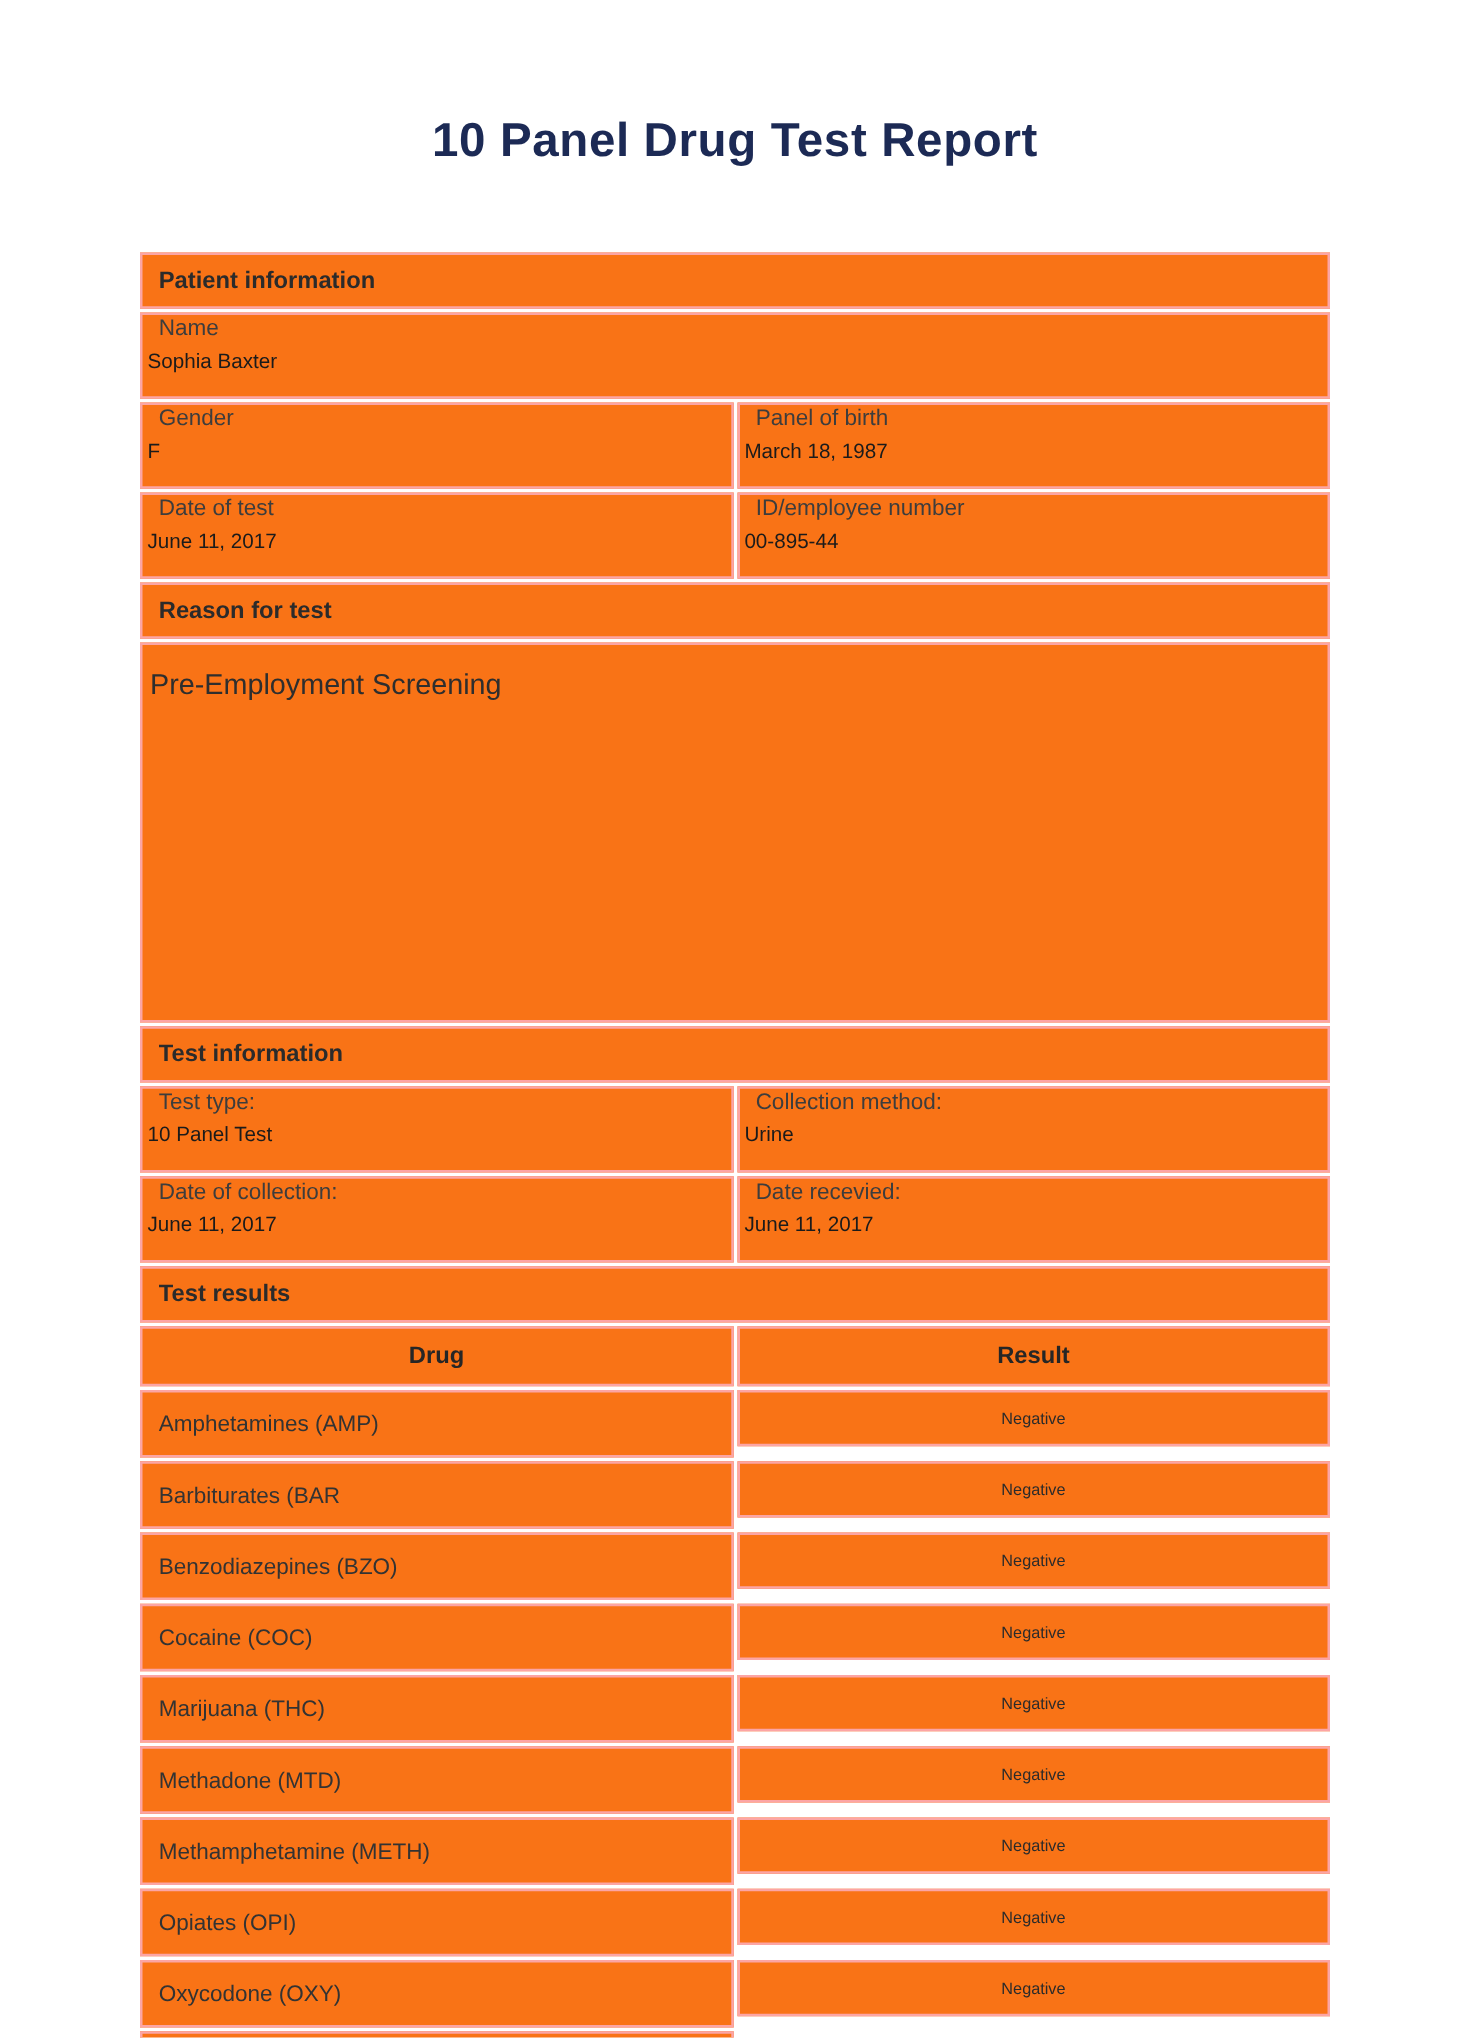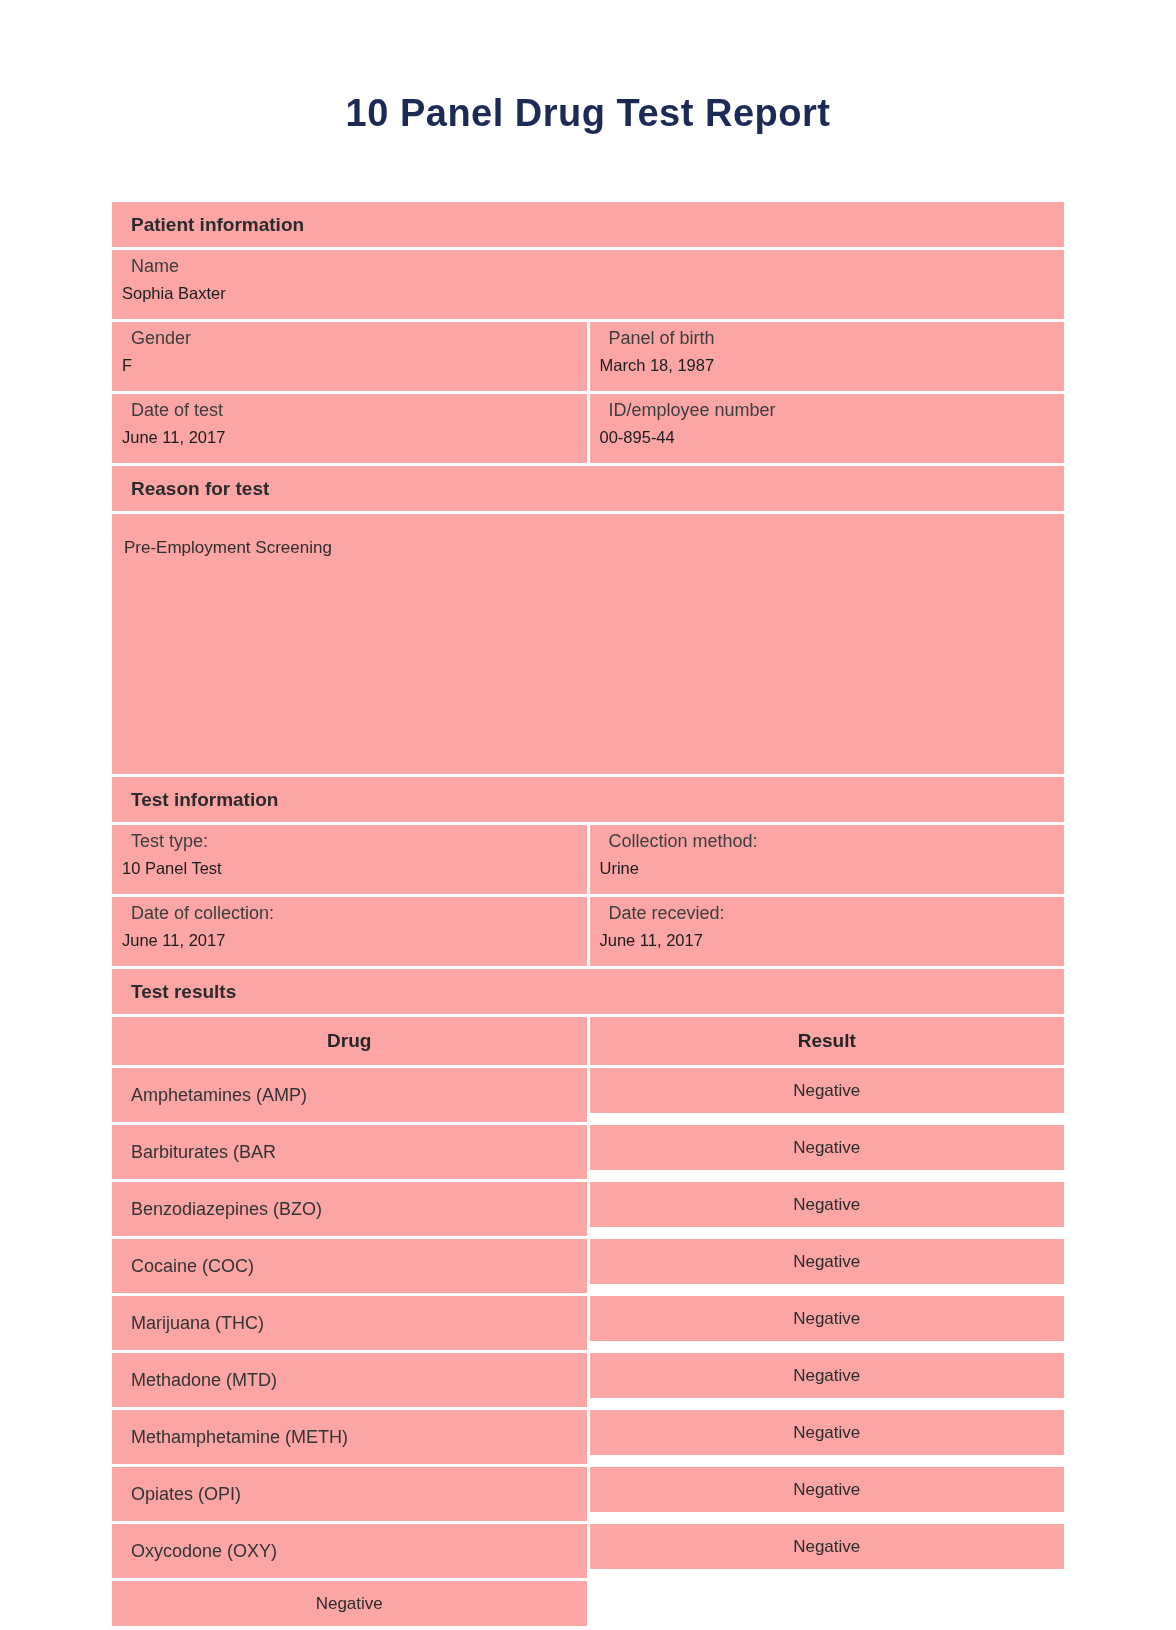--- a/index.html
+++ b/index.html
@@ -23,22 +23,22 @@
     position: absolute;
     left: 112px;
     top: 202px;
     width: 952px;
     display: grid;
     grid-template-columns: 1fr 1fr;
     gap: 3px;
     background: #ffffff;
   }
   .cell {
-    border: 6px solid #fca5a5;
-    background: #fca5a5;
+    border: 2px solid #fca5a5;
+    background: #f97316;
   }
   .span2 { grid-column: 1 / -1; }
   .section-heading {
     height: 45px;
     display: flex;
     align-items: center;
     padding-left: 13px;
     font-size: 19px;
     font-weight: bold;
     color: #2b2b2b;
@@ -53,23 +53,23 @@
     color: #3d3d3d;
   }
   .info-value {
     display: block;
     padding-left: 4px;
     margin-top: 7px;
     font-size: 16.5px;
     color: #1b1b1b;
   }
   .reason-cell {
-    height: 260px;
+    height: 304px;
     padding: 18px 6px;
-    font-size: 17px;
+    font-size: 23px;
     color: #2e2e2e;
   }
   .results-colhead {
     height: 48px;
     display: flex;
     align-items: center;
     justify-content: center;
     font-size: 19px;
     font-weight: bold;
     color: #262626;
@@ -80,21 +80,21 @@
     align-items: center;
     padding-left: 13px;
     font-size: 18px;
     color: #333333;
   }
   .result-cell {
     height: 45px;
     display: flex;
     align-items: center;
     justify-content: center;
-    font-size: 17px;
+    font-size: 13px;
     color: #2b2b2b;
   }
 </style>
 </head>
 <body>
 
 <h1 class="page-title">10 Panel Drug Test Report</h1>
 
 <div class="report-box">
 

